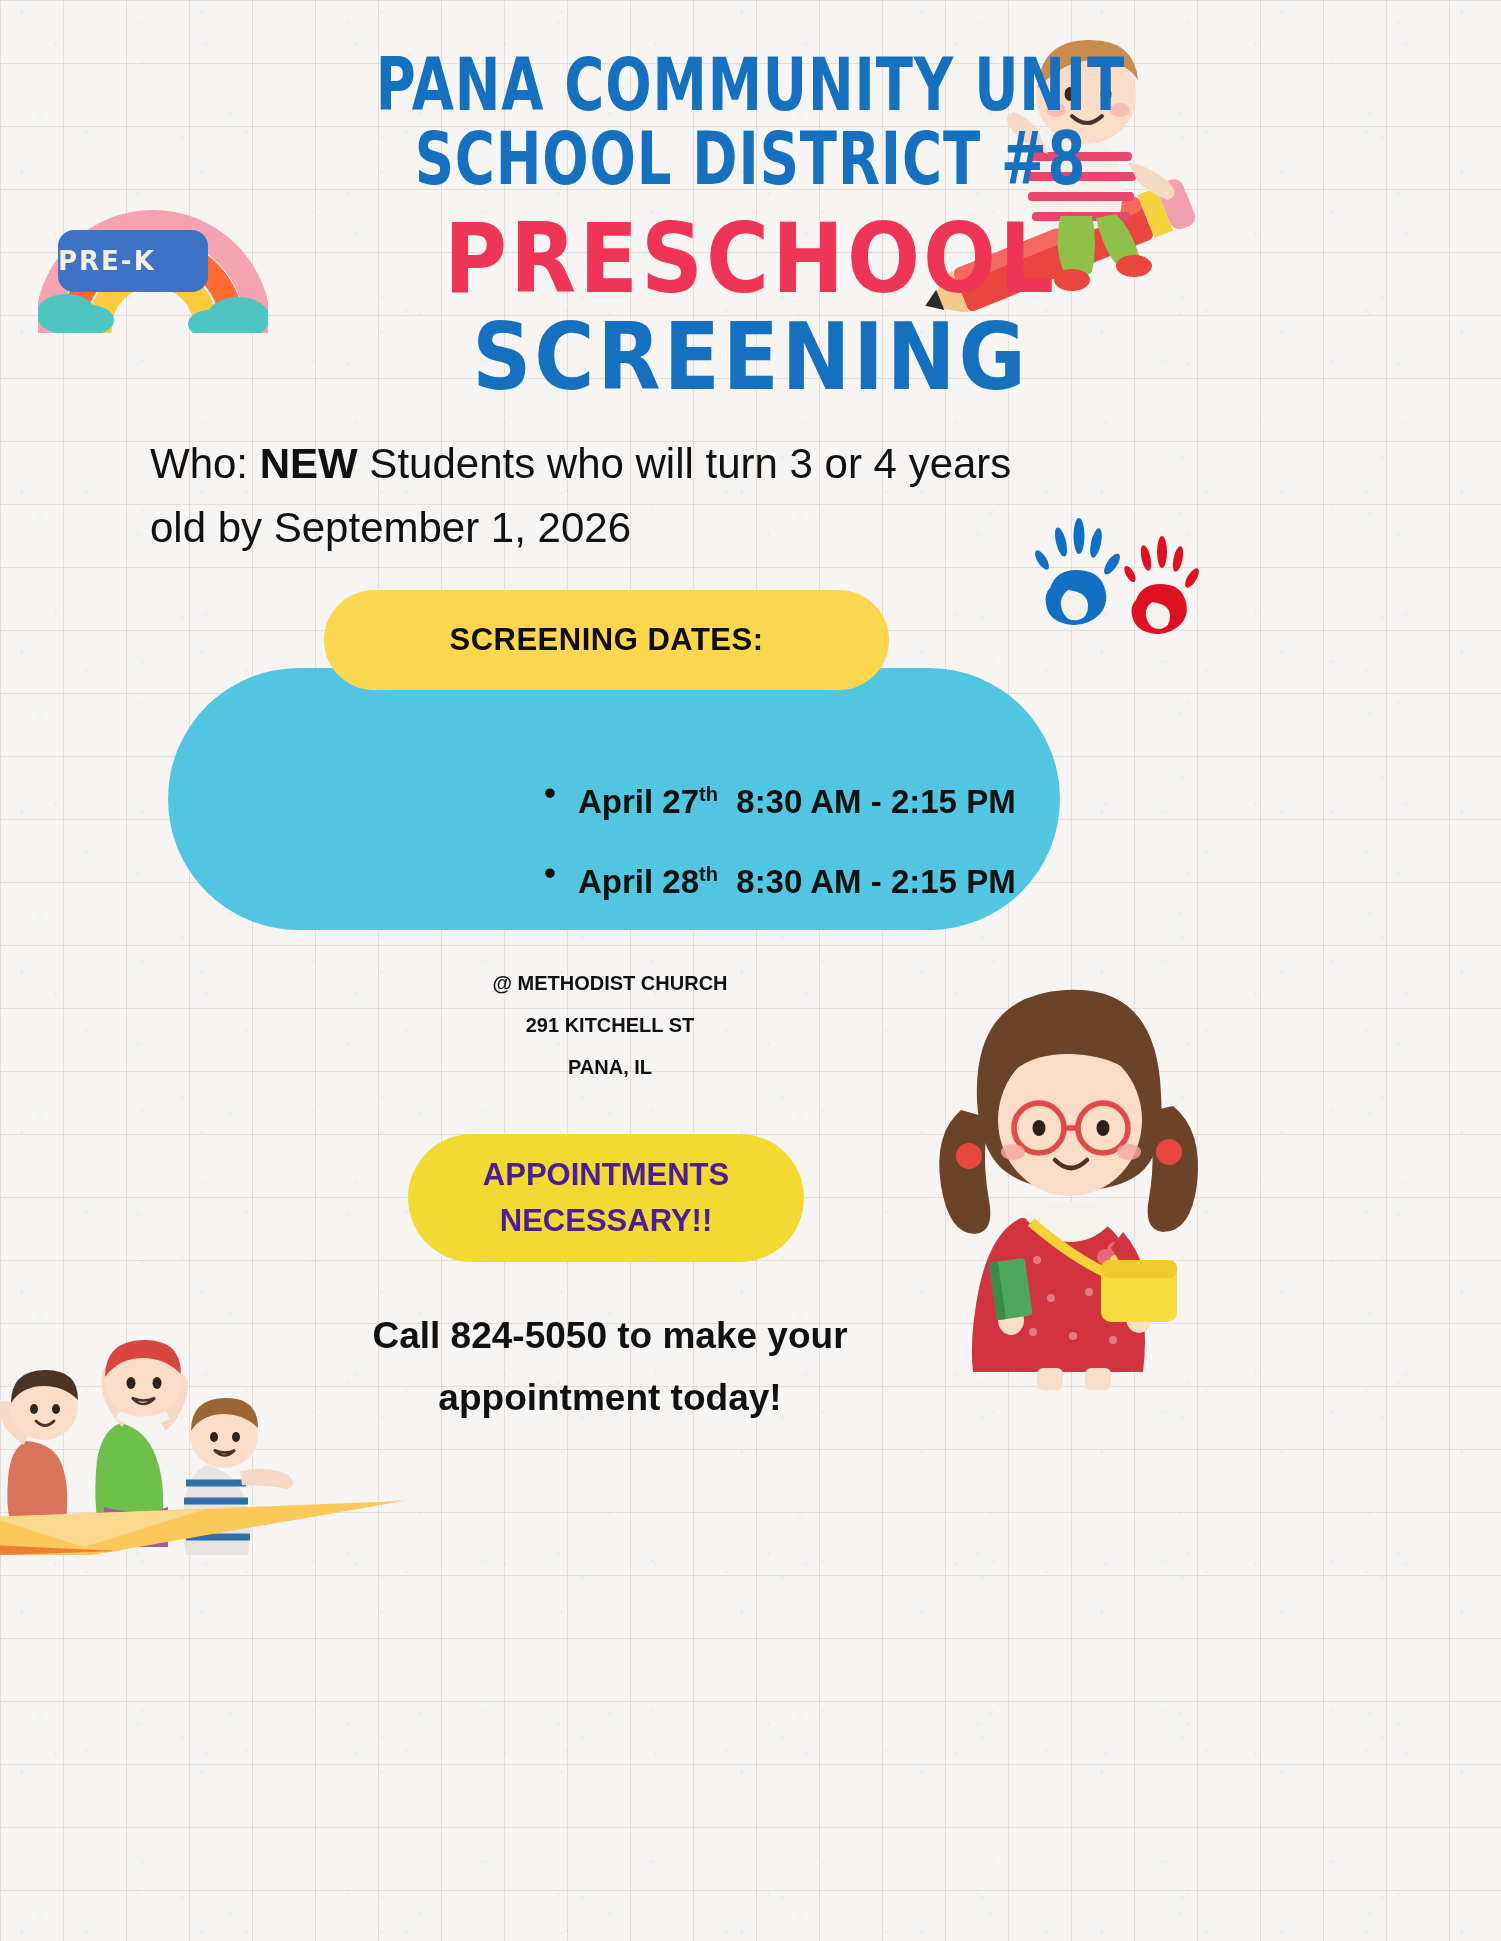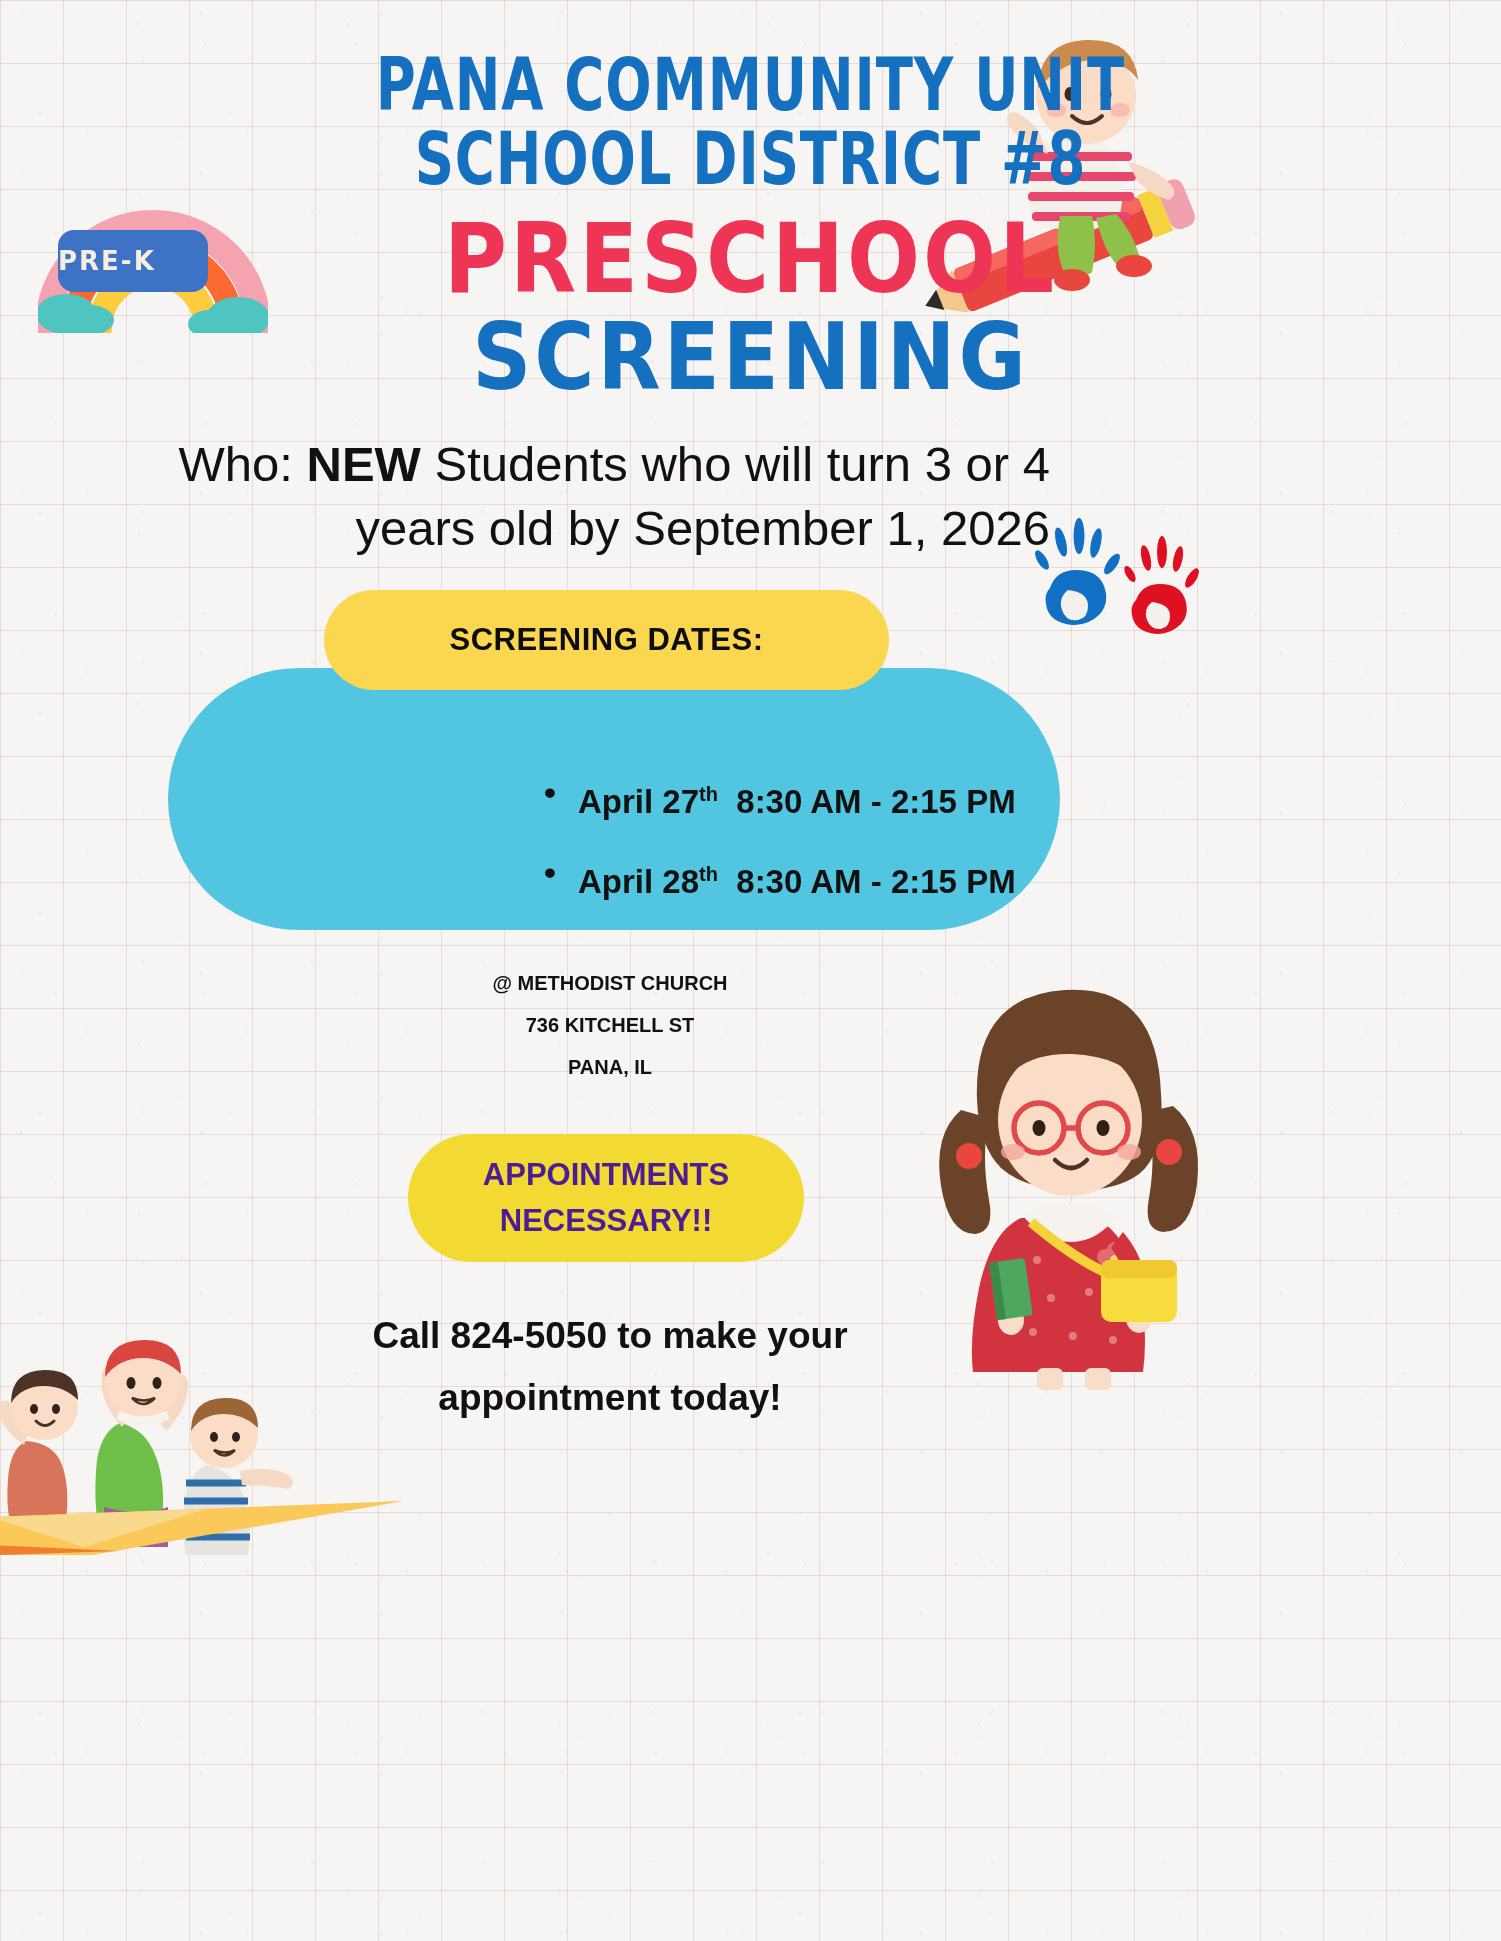--- a/index.html
+++ b/index.html
@@ -50,22 +50,22 @@
   .h-screen{
     font-weight:bold;color:#1570bf;
     font-size:82px;line-height:96px;letter-spacing:3px;
     transform:scaleY(1.12);
     font-family:"DejaVu Sans", sans-serif;
   }
 
   
   .who{
     position:absolute;top:432px;left:150px;width:900px;
-    text-align:right;color:#111;
-    font-size:49px;line-height:64px;z-index:6;
+    text-align:left;color:#111;
+    font-size:42px;line-height:64px;z-index:6;
   }
   .who b{font-weight:bold;}
 
   
   .blue-box{
     position:absolute;left:168px;top:668px;width:892px;height:262px;
     background:#52c6e0;border-radius:150px;z-index:3;
   }
   .dates{
     position:absolute;left:168px;top:716px;width:892px;
@@ -250,21 +250,21 @@
       </li>
     </ul>
   </div>
 
   <div class="yellow-pill">
     <span>SCREENING DATES:</span>
   </div>
 
   <div class="address">
     <div>@ METHODIST CHURCH</div>
-    <div>736 KITCHELL ST</div>
+    <div>291 KITCHELL ST</div>
     <div>PANA, IL</div>
   </div>
 
   <svg class="art girl" viewBox="0 0 290 430">
 
     <path d="M52 140 q-4 -104 88 -110 q92 -6 96 104 q4 60 -22 80 q-24 18 -70 16 q-46 -2 -68 -22 q-22 -22 -24 -68 z" fill="#6b4329"></path>
 
     <path d="M36 150 q-28 24 -20 76 q8 48 34 48 q20 -2 14 -34 q-8 -44 0 -82 z" fill="#6b4329"></path>
     <path d="M248 146 q30 24 24 78 q-6 48 -34 48 q-20 -2 -14 -34 q8 -46 -2 -86 z" fill="#6b4329"></path>
     <circle cx="44" cy="196" r="13" fill="#e8463f"></circle>

